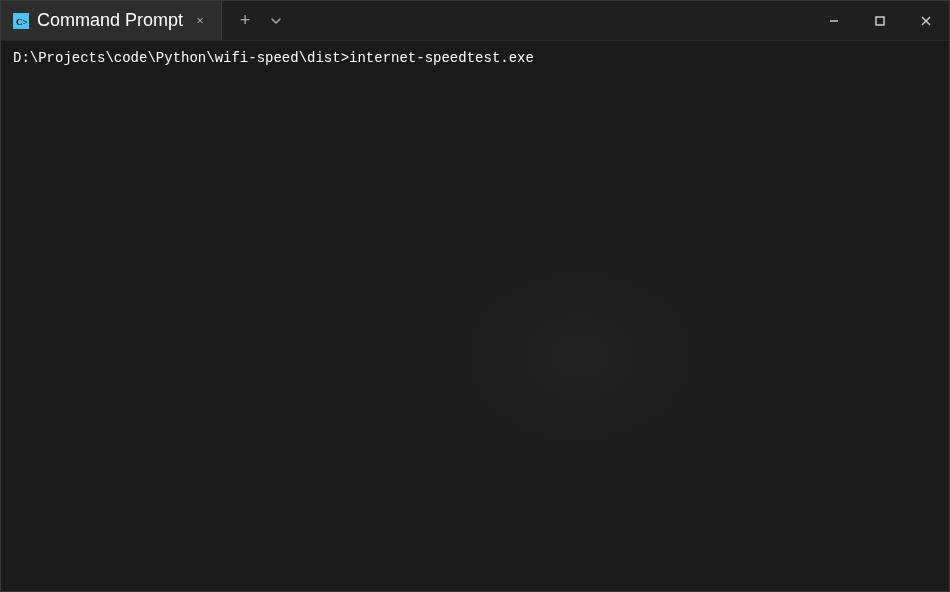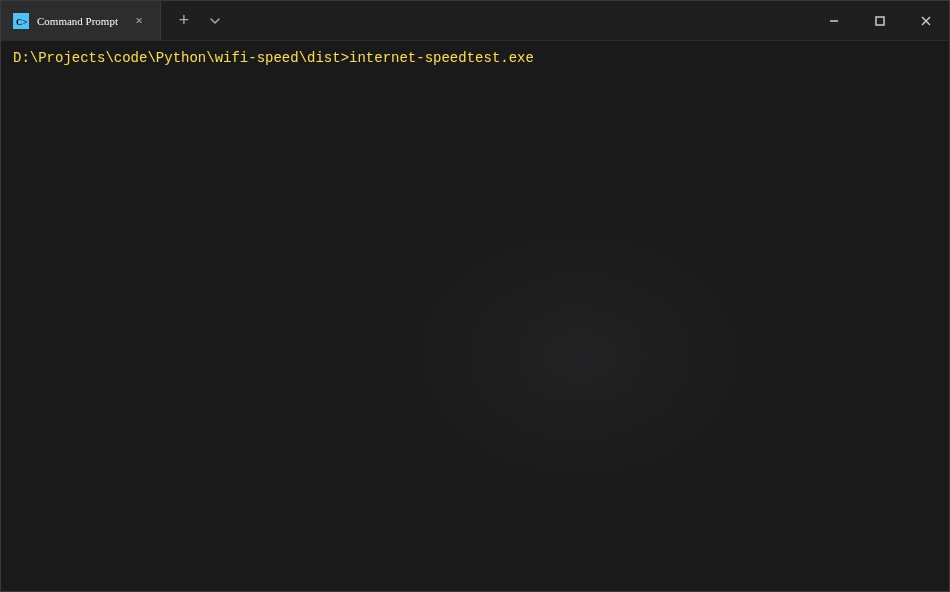--- a/index.html
+++ b/index.html
@@ -61,22 +61,22 @@
       align-items: center;
       justify-content: center;
       font-size: 10px;
       color: #000;
       font-weight: bold;
       flex-shrink: 0;
     }
 
     .tab-label {
       color: #ffffff;
-      font-family: Liberation Serif, serif;
-      font-size: 11px;
+      font-family: Liberation Sans, sans-serif;
+      font-size: 18px;
       flex: 1;
     }
 
     .tab-close {
       width: 18px;
       height: 18px;
       display: flex;
       align-items: center;
       justify-content: center;
       color: #aaa;
@@ -132,21 +132,21 @@
       color: #ccc;
       font-size: 12px;
       cursor: pointer;
       font-family: 'Segoe UI', sans-serif;
     }
 
     .terminal-body {
       flex: 1;
       background: #1a1a1a;
       padding: 8px 12px;
-      color: #fde047;
+      color: #ffffff;
       font-family: 'Consolas', 'Courier New', monospace;
       font-size: 14px;
       line-height: 1.4;
       overflow: hidden;
       position: relative;
     }
 
     .terminal-line {
       white-space: pre;
     }

